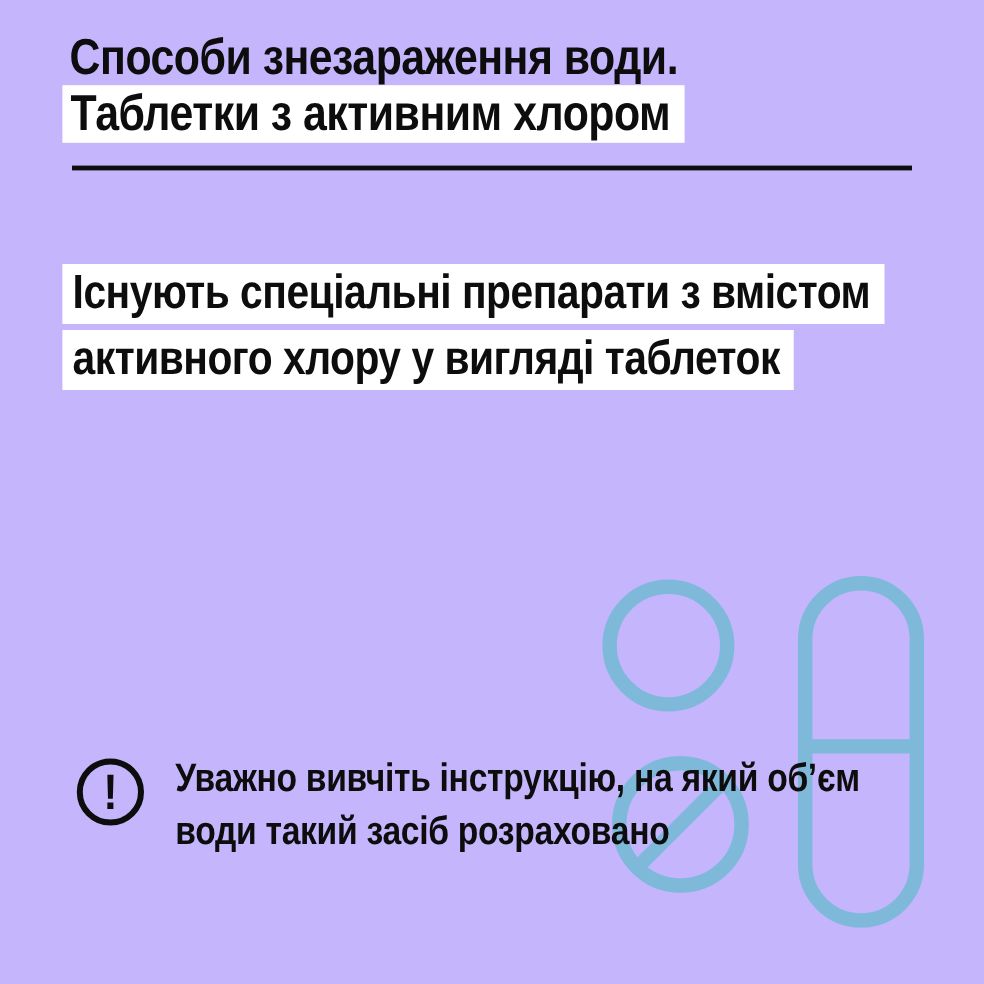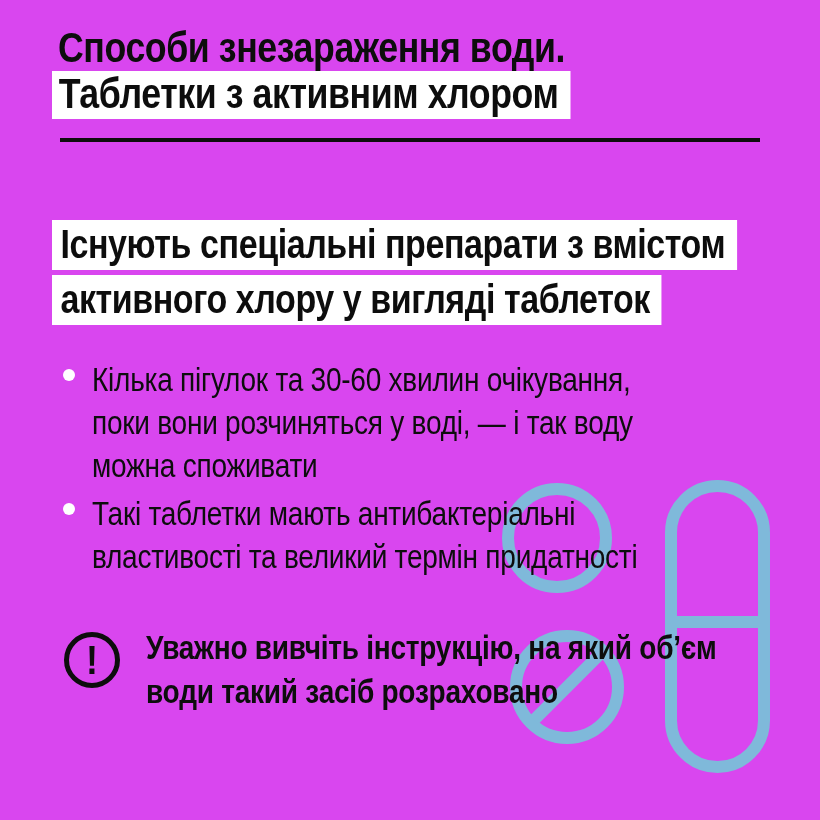--- a/index.html
+++ b/index.html
@@ -1,19 +1,19 @@
 <!DOCTYPE html>
 <html lang="uk"><head>
 <meta charset="utf-8">
 <style>
   html,body{margin:0;padding:0;background:#5a7c90;}
   .page{
     position:relative;
     width:820px;height:820px;
-    background:#d946ef;
+    background:#c4b5fd;
     overflow:hidden;
     font-family:"Liberation Sans",sans-serif;
     color:#0d0d0d;
   }
   .deco-layer{position:absolute;left:0;top:0;width:820px;height:820px;}
   .content{position:absolute;left:0;top:0;width:820px;height:820px;}
 
   .condense{transform:scaleX(.85);transform-origin:0 0;}
 
   
@@ -114,32 +114,21 @@
 
     <div class="heading condense">
       <div class="line">
         <span class="hl">Існують спеціальні препарати з вмістом</span>
       </div>
       <div class="line">
         <span class="hl">активного хлору у вигляді таблеток</span>
       </div>
     </div>
 
-    <div class="bullet bullet-1">
-      <span class="bullet-dot"></span>
-      <div class="bullet-text condense">Кілька пігулок та 30-60 хвилин очікування,
-поки вони розчиняться у воді, — і так воду
-можна споживати</div>
-    </div>
 
-    <div class="bullet bullet-2">
-      <span class="bullet-dot"></span>
-      <div class="bullet-text condense">Такі таблетки мають антибактеріальні
-властивості та великий термін придатності</div>
-    </div>
 
     <div class="warning">
       <div class="warning-icon">
         <span>!</span>
       </div>
       <div class="warning-text condense">Уважно вивчіть інструкцію, на який об’єм
 води такий засіб розраховано</div>
     </div>
 
   </div>

